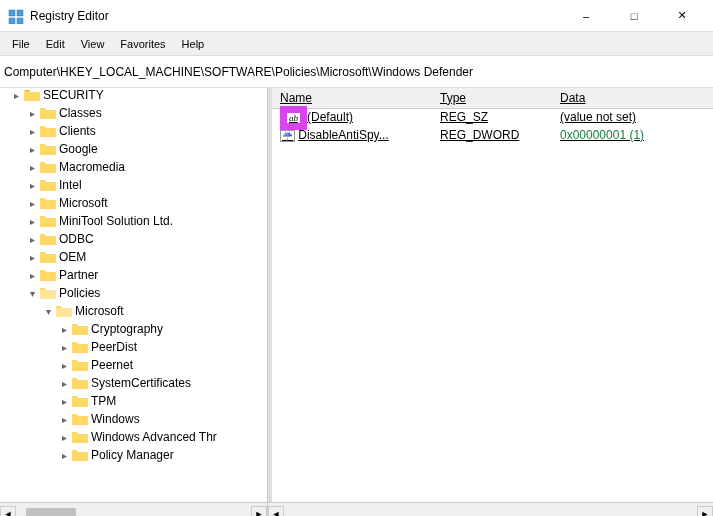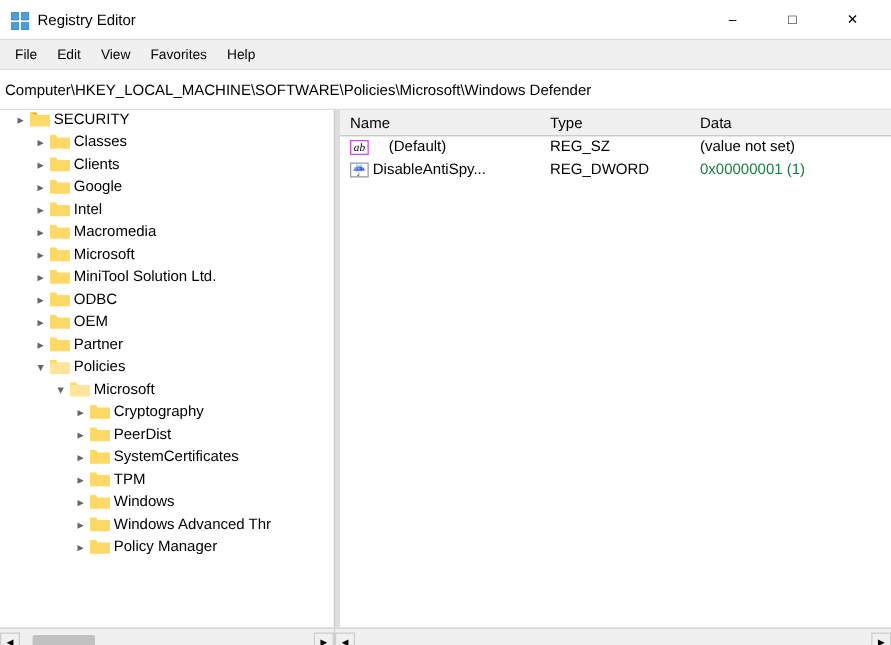--- a/index.html
+++ b/index.html
@@ -134,20 +134,21 @@
       flex: 1;
       background: #fff;
       display: flex;
       flex-direction: column;
       overflow: hidden;
     }
     .right-table {
       width: 100%;
       border-collapse: collapse;
       font-size: 12px;
+      text-decoration: underline;
     }
     .right-table thead th {
       background: #f0f0f0;
       border-bottom: 1px solid #ccc;
       padding: 2px 8px;
       text-align: left;
       font-weight: normal;
       cursor: pointer;
       height: 20px;
     }
@@ -283,50 +284,50 @@
         <span class="tree-expander">
           <svg viewBox="0 0 9 9">
               <polygon points="2,2 7,4.5 2,7" fill="#666"></polygon>
             </svg>
         </span>
         <span class="folder-icon">
           <svg width="16" height="14" viewBox="0 0 16 14">
               <path d="M0,2 L5,2 L6,4 L16,4 L16,13 L0,13 Z" fill="#ffd966"></path>
             </svg>
         </span>
+        <span class="tree-label">Macromedia</span>
+      </div>
+
+      <div class="tree-item">
+        <span class="tree-indent" style="width:24px"></span>
+        <span class="tree-expander">
+          <svg viewBox="0 0 9 9">
+              <polygon points="2,2 7,4.5 2,7" fill="#666"></polygon>
+            </svg>
+        </span>
+        <span class="folder-icon">
+          <svg width="16" height="14" viewBox="0 0 16 14">
+              <path d="M0,2 L5,2 L6,4 L16,4 L16,13 L0,13 Z" fill="#ffd966"></path>
+            </svg>
+        </span>
         <span class="tree-label">Intel</span>
       </div>
 
       <div class="tree-item">
         <span class="tree-indent" style="width:24px"></span>
         <span class="tree-expander">
           <svg viewBox="0 0 9 9">
               <polygon points="2,2 7,4.5 2,7" fill="#666"></polygon>
             </svg>
         </span>
         <span class="folder-icon">
           <svg width="16" height="14" viewBox="0 0 16 14">
               <path d="M0,2 L5,2 L6,4 L16,4 L16,13 L0,13 Z" fill="#ffd966"></path>
             </svg>
         </span>
-        <span class="tree-label">Macromedia</span>
-      </div>
-
-      <div class="tree-item">
-        <span class="tree-indent" style="width:24px"></span>
-        <span class="tree-expander">
-          <svg viewBox="0 0 9 9">
-              <polygon points="2,2 7,4.5 2,7" fill="#666"></polygon>
-            </svg>
-        </span>
-        <span class="folder-icon">
-          <svg width="16" height="14" viewBox="0 0 16 14">
-              <path d="M0,2 L5,2 L6,4 L16,4 L16,13 L0,13 Z" fill="#ffd966"></path>
-            </svg>
-        </span>
         <span class="tree-label">Microsoft</span>
       </div>
 
       <div class="tree-item">
         <span class="tree-indent" style="width:24px"></span>
         <span class="tree-expander">
           <svg viewBox="0 0 9 9">
               <polygon points="2,2 7,4.5 2,7" fill="#666"></polygon>
             </svg>
         </span>
@@ -438,20 +439,34 @@
             </svg>
         </span>
         <span class="folder-icon">
           <svg width="16" height="14" viewBox="0 0 16 14">
               <path d="M0,2 L5,2 L6,4 L16,4 L16,13 L0,13 Z" fill="#ffd966"></path>
             </svg>
         </span>
         <span class="tree-label">PeerDist</span>
       </div>
 
+      <div class="tree-item">
+        <span class="tree-indent" style="width:56px"></span>
+        <span class="tree-expander">
+          <svg viewBox="0 0 9 9">
+              <polygon points="2,2 7,4.5 2,7" fill="#666"></polygon>
+            </svg>
+        </span>
+        <span class="folder-icon">
+          <svg width="16" height="14" viewBox="0 0 16 14">
+              <path d="M0,2 L5,2 L6,4 L16,4 L16,13 L0,13 Z" fill="#ffd966"></path>
+            </svg>
+        </span>
+        <span class="tree-label">Peernet</span>
+      </div>
 
       <div class="tree-item">
         <span class="tree-indent" style="width:56px"></span>
         <span class="tree-expander">
           <svg viewBox="0 0 9 9">
               <polygon points="2,2 7,4.5 2,7" fill="#666"></polygon>
             </svg>
         </span>
         <span class="folder-icon">
           <svg width="16" height="14" viewBox="0 0 16 14">
@@ -532,21 +547,21 @@
         <tr>
           <th style="width:160px">Name</th>
           <th style="width:120px">Type</th>
           <th>Data</th>
         </tr>
       </thead>
       <tbody>
 
         <tr>
           <td>
-            <span style="background:#fff;border:1px solid #d946ef;font-size:9px;padding:0 2px;margin-right:16px;font-family:serif;font-style:italic">ab</span><span>(Default)</span>
+            <span style="background:#fff;border:7px solid #d946ef;font-size:9px;padding:0 2px;margin-right:0;font-family:serif;font-style:italic">ab</span><span>(Default)</span>
           </td>
           <td>REG_SZ</td>
           <td>(value not set)</td>
         </tr>
 
         <tr>
           <td>
             <span style="font-size:9px;color:#c00;margin-right:3px;border:1px solid #999;padding:0 1px;background:#fff">☔</span><span>DisableAntiSpy...</span>
           </td>
           <td>REG_DWORD</td>

